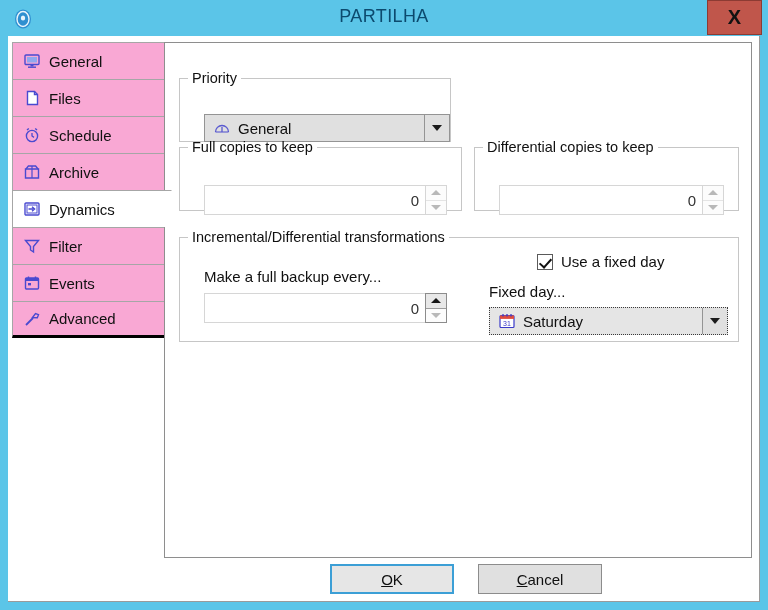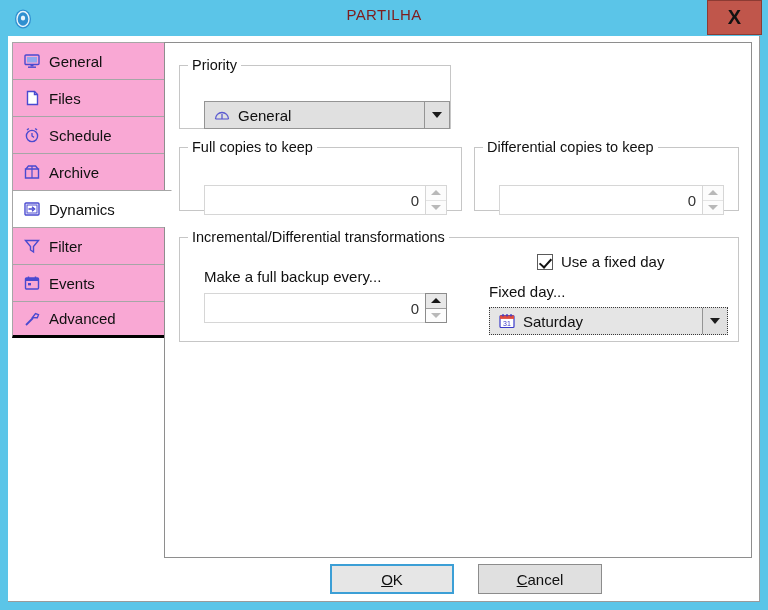--- a/index.html
+++ b/index.html
@@ -34,22 +34,22 @@
     position: absolute;
     left: 12px; top: 8px;
     width: 22px; height: 22px;
   }
 
   #title-text {
     position: absolute;
     left: 0; top: 6px;
     width: 768px;
     text-align: center;
-    font-size: 15px;
-    color: #7f1d1d;
+    font-size: 18px;
+    color: #0c4a6e;
     letter-spacing: .4px;
     font-family: "Liberation Sans", sans-serif;
   }
 
   #close-button {
     position: absolute;
     right: 6px; top: 0px;
     width: 55px; height: 35px;
     background: #c0564b;
     border: 1px solid #8c3b33;
@@ -129,21 +129,21 @@
     box-sizing: border-box;
   }
   fieldset.group > legend {
     margin-left: 8px;
     padding: 0 4px;
     font-size: 14.5px;
     color: #101010;
   }
 
   
-  #grp-priority   { left: 14px;  top: 14px;  width: 272px; height: 72px; }
+  #grp-priority   { left: 14px;  top: 27px;  width: 272px; height: 72px; }
   #grp-full       { left: 14px;  top: 96px;  width: 283px; height: 72px; }
   #grp-diff       { left: 309px; top: 96px;  width: 265px; height: 72px; }
   #grp-transform  { left: 14px;  top: 186px; width: 560px; height: 113px; }
 
   
   .combo {
     position: absolute;
     height: 28px;
     background: #e0e0e0;
     border: 1px solid #949494;

